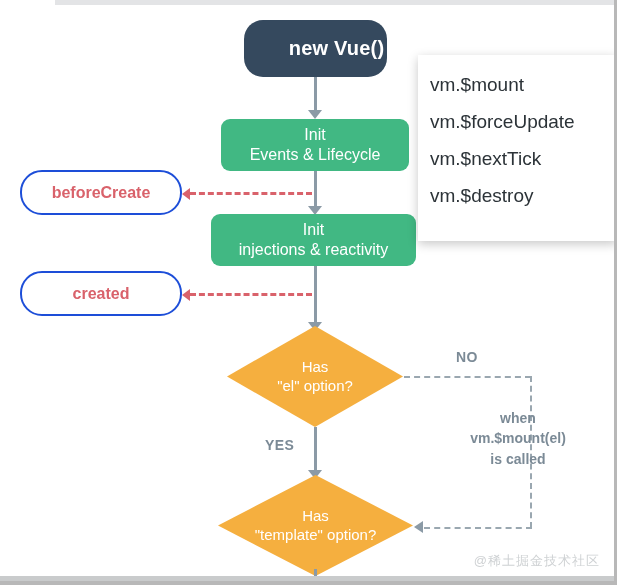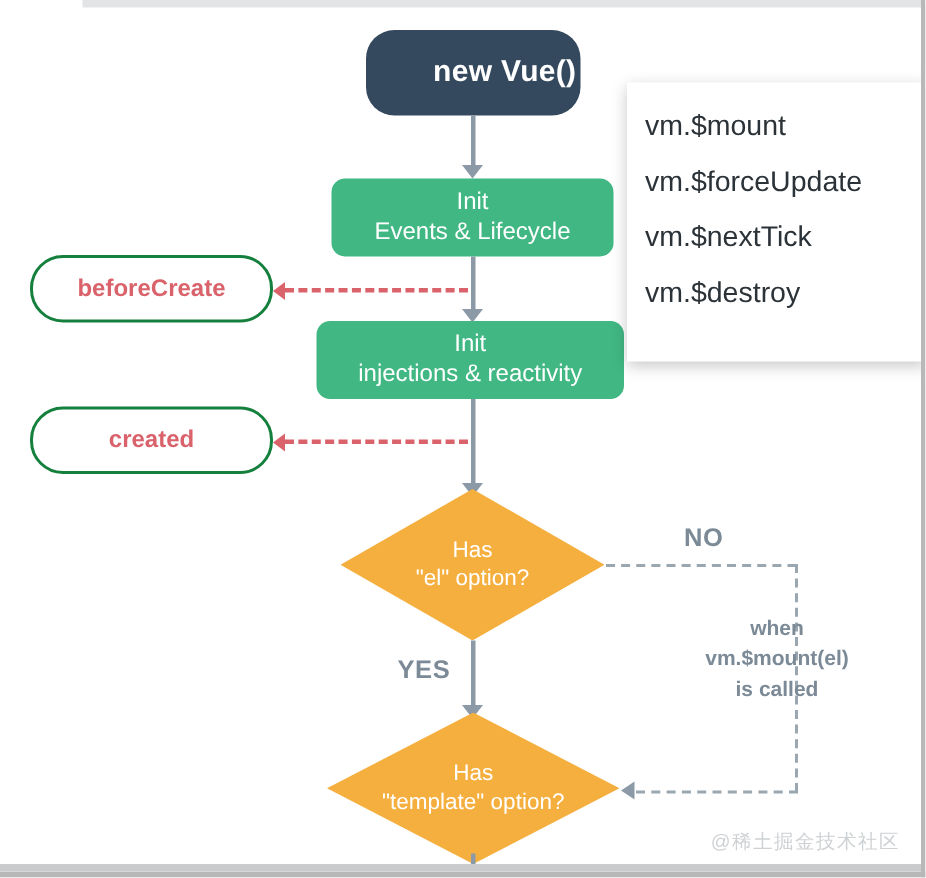--- a/index.html
+++ b/index.html
@@ -68,21 +68,21 @@
     font-size: 16px;
     font-weight: 400;
     padding: 0 0;
   }
   .init-box .l1 { display:block; }
   .init-box .l2 { display:block; }
 
   
   .hook-box {
     background: #ffffff;
-    border: 2px solid #15803d;
+    border: 2px solid #1d4ed8;
     color: #d9626b;
     border-radius: 22px;
     font-size: 16px;
     font-weight: bold;
   }
 
   
   .diamond {
     position: absolute;
     display: flex;
@@ -151,21 +151,21 @@
     width: 0; height: 0;
     border-top: 6px solid transparent;
     border-bottom: 6px solid transparent;
     border-right: 9px solid #8b9aa6;
   }
 
   
   .branch-label {
     position: absolute;
     color: #7b8a96;
-    font-size: 17px;
+    font-size: 14px;
     font-weight: bold;
     letter-spacing: .4px;
   }
   .note-text {
     position: absolute;
     color: #7b8a96;
     font-size: 14px;
     font-weight: bold;
     text-align: center;
     line-height: 1.45;

